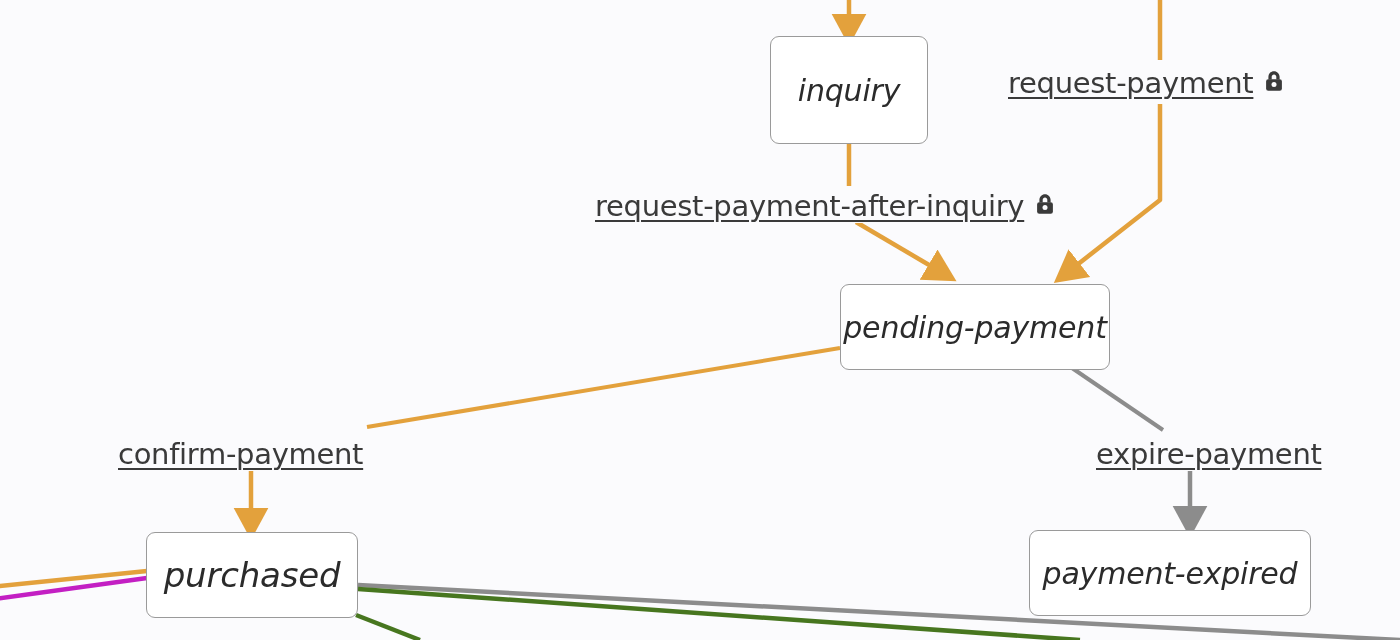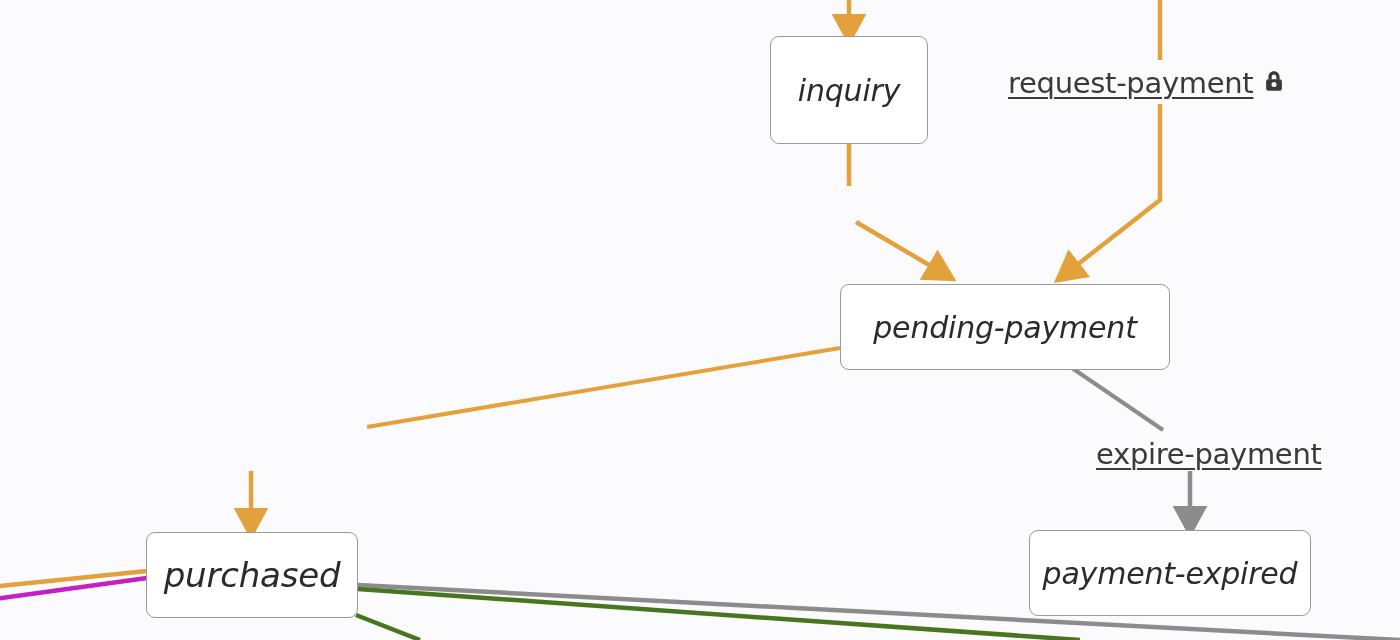--- a/index.html
+++ b/index.html
@@ -117,21 +117,21 @@
     </g>
     <g>
       <path d="M356,615 L420,640" stroke="#47761f" stroke-width="4.5" fill="none"></path>
     </g>
   </svg>
 
   <div class="node" style="left:770px; top:36px; width:158px; height:108px; font-size:30px;">
     <span>inquiry</span>
   </div>
 
-  <div class="node" style="left:840px; top:284px; width:330px; height:86px; font-size:30px;">
+  <div class="node" style="left:840px; top:284px; width:270px; height:86px; font-size:30px;">
     <span>pending-payment</span>
   </div>
 
   <div class="node" style="left:146px; top:532px; width:212px; height:86px; font-size:34px;">
     <span>purchased</span>
   </div>
 
   <div class="node" style="left:1029px; top:530px; width:282px; height:86px; font-size:30px;">
     <span>payment-expired</span>
   </div>
@@ -140,19 +140,32 @@
     <span class="ltext">request-payment</span>
     <span class="lock-icon">
       <svg viewBox="0 0 24 24" width="24" height="24" aria-hidden="true">
         <path d="M12 2.2c-3.1 0-5.6 2.5-5.6 5.6v2.6h3.3V7.8c0-1.3 1-2.3 2.3-2.3s2.3 1 2.3 2.3v2.6h3.3V7.8c0-3.1-2.5-5.6-5.6-5.6z" fill="#3a3a3a"></path>
         <rect x="4.1" y="10.2" width="15.8" height="11.6" rx="2.2" fill="#3a3a3a"></rect>
         <circle cx="12" cy="15.4" r="2.5" fill="#fbfbfd"></circle>
       </svg>
     </span>
   </div>
 
+  <div class="edge-label" style="left:593px; top:189px; font-size:29px;">
+    <span class="ltext">request-payment-after-inquiry</span>
+    <span class="lock-icon">
+      <svg viewBox="0 0 24 24" width="24" height="24" aria-hidden="true">
+        <path d="M12 2.2c-3.1 0-5.6 2.5-5.6 5.6v2.6h3.3V7.8c0-1.3 1-2.3 2.3-2.3s2.3 1 2.3 2.3v2.6h3.3V7.8c0-3.1-2.5-5.6-5.6-5.6z" fill="#3a3a3a"></path>
+        <rect x="4.1" y="10.2" width="15.8" height="11.6" rx="2.2" fill="#3a3a3a"></rect>
+        <circle cx="12" cy="15.4" r="2.5" fill="#fbfbfd"></circle>
+      </svg>
+    </span>
+  </div>
 
+  <div class="edge-label" style="left:116px; top:437px; font-size:29px;">
+    <span class="ltext">confirm-payment</span>
+  </div>
 
   <div class="edge-label" style="left:1066px; top:437px; font-size:29px;margin-left:28px;">
     <span class="ltext">expire-payment</span>
   </div>
 
 </div>
 
 </body></html>

